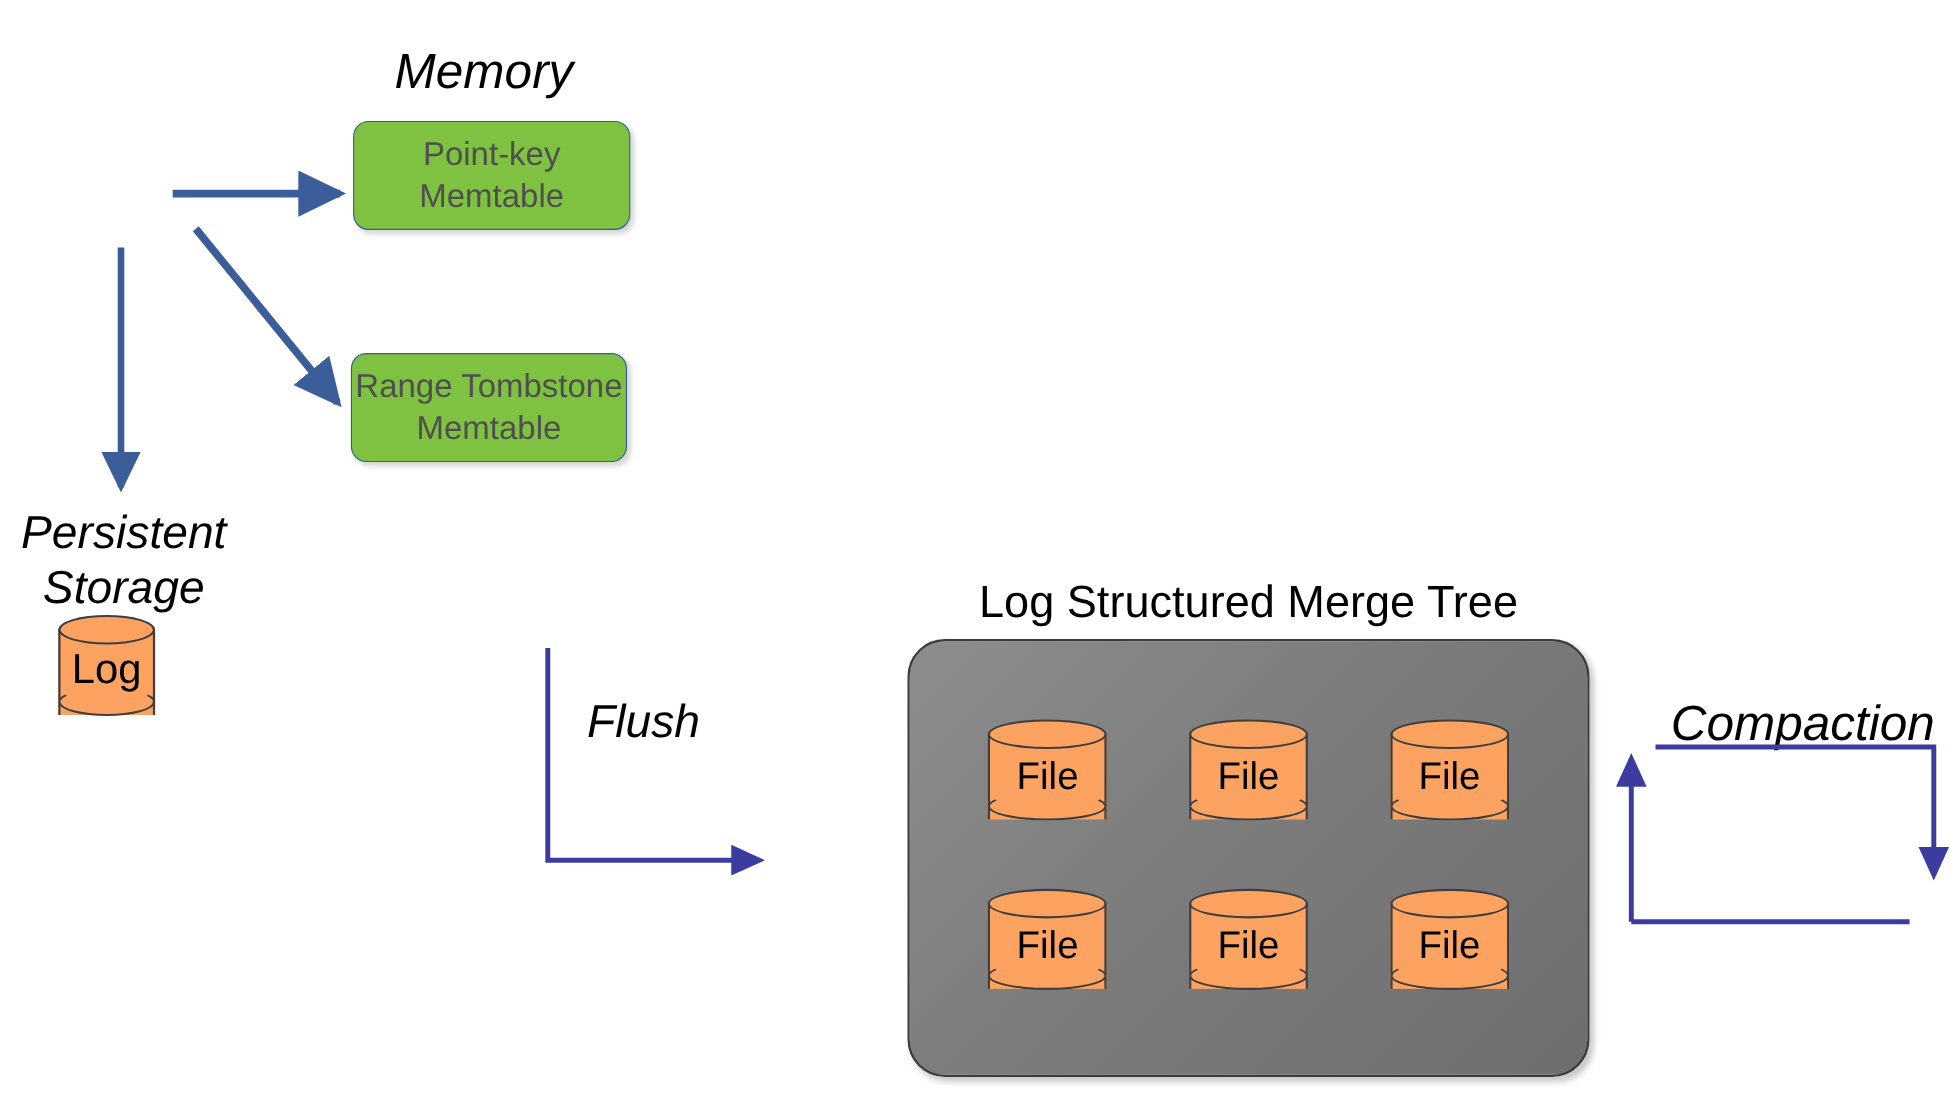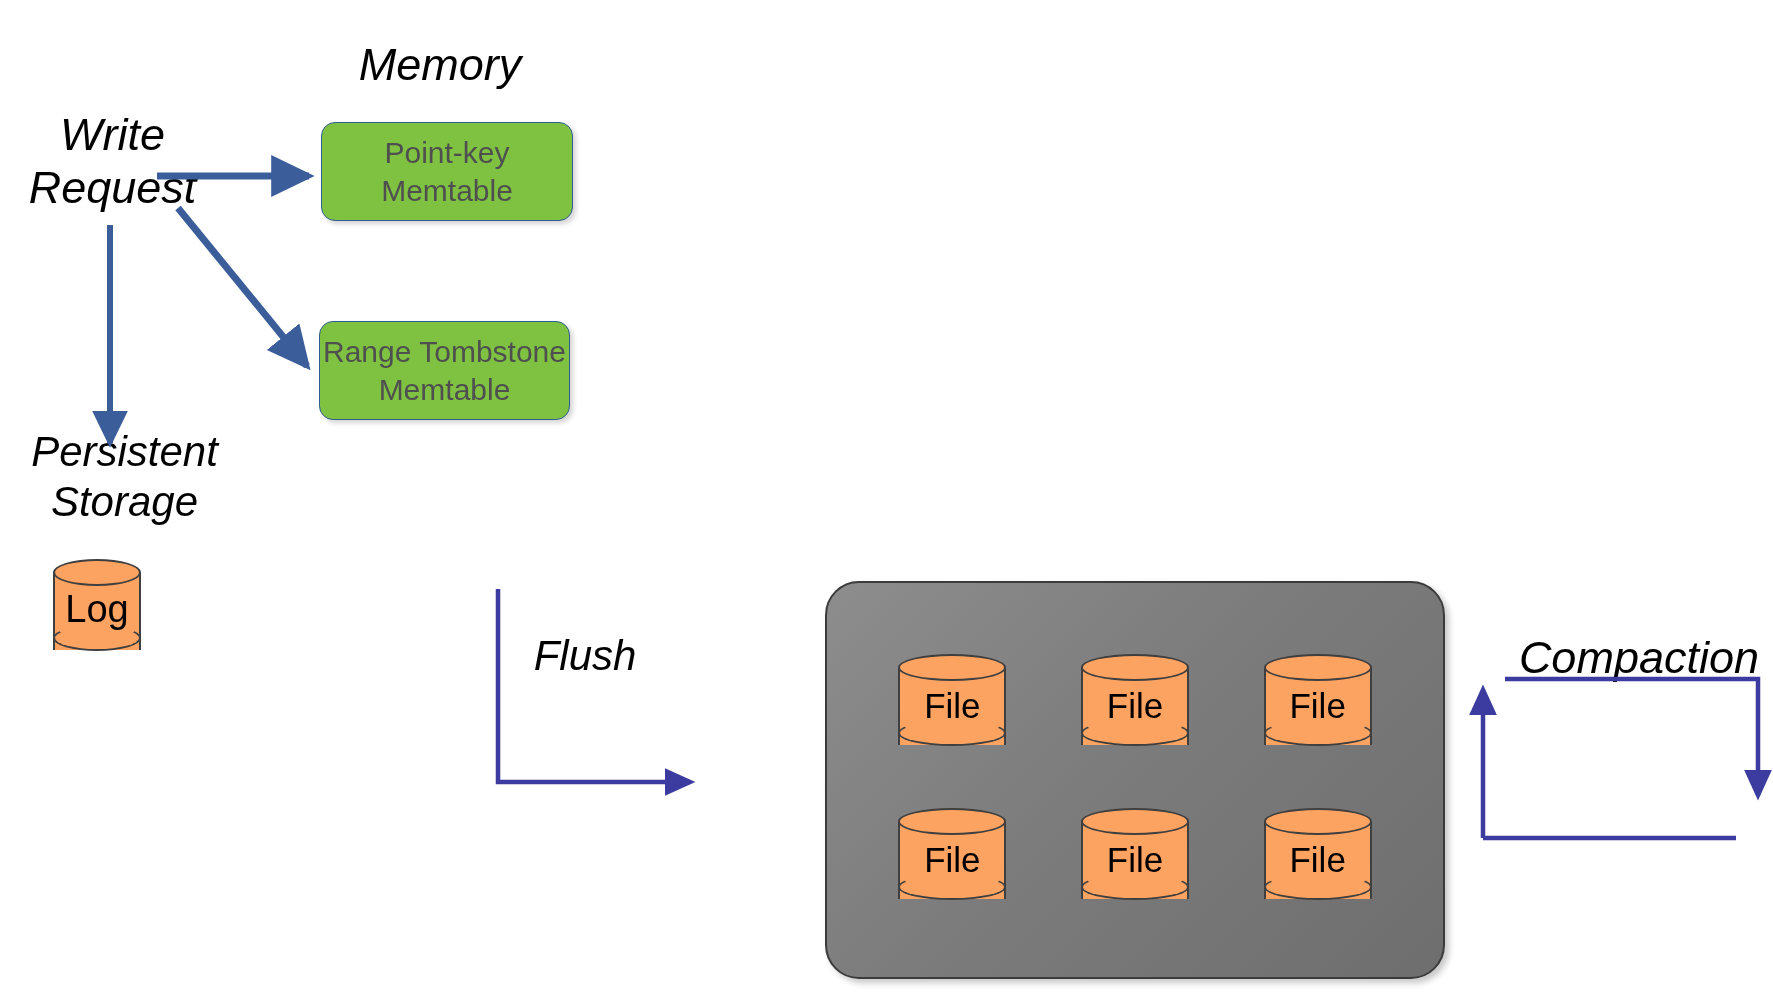--- a/index.html
+++ b/index.html
@@ -28,24 +28,23 @@
   #memory-label {
     left: 310px; top: 38px; width: 260px;
     font-size: 45px;
   }
   #write-request-label {
     left: 0px; top: 108px; width: 225px;
     font-size: 45px;
     text-align: center;
   }
   #persistent-storage-label {
-    left: 0px; top: 427px; width: 225px;
+    left: 0px; top: 459px; width: 225px;
     font-size: 42px;
     text-align: center;
-    padding-left: 12px;
   }
   #flush-label {
     left: 495px; top: 631px; width: 150px;
     font-size: 42px;
     margin-left: 15px;
   }
   #compaction-label {
     left: 1494px; top: 631px; width: 265px;
     font-size: 45px;
     text-align: right;
@@ -69,21 +68,21 @@
     display: flex;
     align-items: center;
     justify-content: center;
     text-align: center;
     color: #4F4F4F;
     font-size: 30px;
     line-height: 1.25;
     box-shadow: 3px 3px 5px rgba(0,0,0,0.17);
   }
   #point-key-memtable {
-    left: 321px; top: 122px; width: 252px; height: 99px;
+    left: 321px; top: 110px; width: 252px; height: 99px;
   }
   #range-tombstone-memtable {
     left: 319px; top: 321px; width: 251px; height: 99px;
   }
 
   
   #lsm-box {
     position: absolute;
     left: 825px;
     top: 581px;
@@ -175,21 +174,20 @@
     overflow: visible;
   }
 </style>
 </head>
 <body>
 
 <div id="canvas">
 
   <div class="lbl" id="memory-label">Memory</div>
 
-  <div class="lbl" id="write-request-label">Write<br>Request</div>
 
   <div class="lbl" id="persistent-storage-label">Persistent<br>Storage</div>
 
   <div class="lbl" id="flush-label">Flush</div>
 
   <div class="lbl" id="compaction-label">Compaction</div>
 
   <div class="memtable" id="point-key-memtable">
     <span>Point-key<br>Memtable</span>
   </div>
@@ -246,20 +244,21 @@
       <div class="cylinder">
         <div class="cyl-body"></div>
         <div class="cyl-bottom"></div>
         <div class="cyl-top"></div>
         <div class="cyl-text">File</div>
       </div>
 
     </div>
   </div>
 
+  <div id="lsm-title">Log Structured Merge Tree</div>
 
   <svg class="arrows" viewBox="0 0 1773 995">
     <defs>
       <marker id="ah-thick" markerWidth="8" markerHeight="8" refX="5.4" refY="3" orient="auto" markerUnits="strokeWidth">
         <path d="M0,0 L6.2,3 L0,6 z" fill="#3B5E9B"></path>
       </marker>
       <marker id="ah-thin" markerWidth="9" markerHeight="9" refX="5.6" refY="3.2" orient="auto" markerUnits="strokeWidth">
         <path d="M0,0.1 L6.8,3.2 L0,6.3 z" fill="#3B3BA0"></path>
       </marker>
     </defs>

